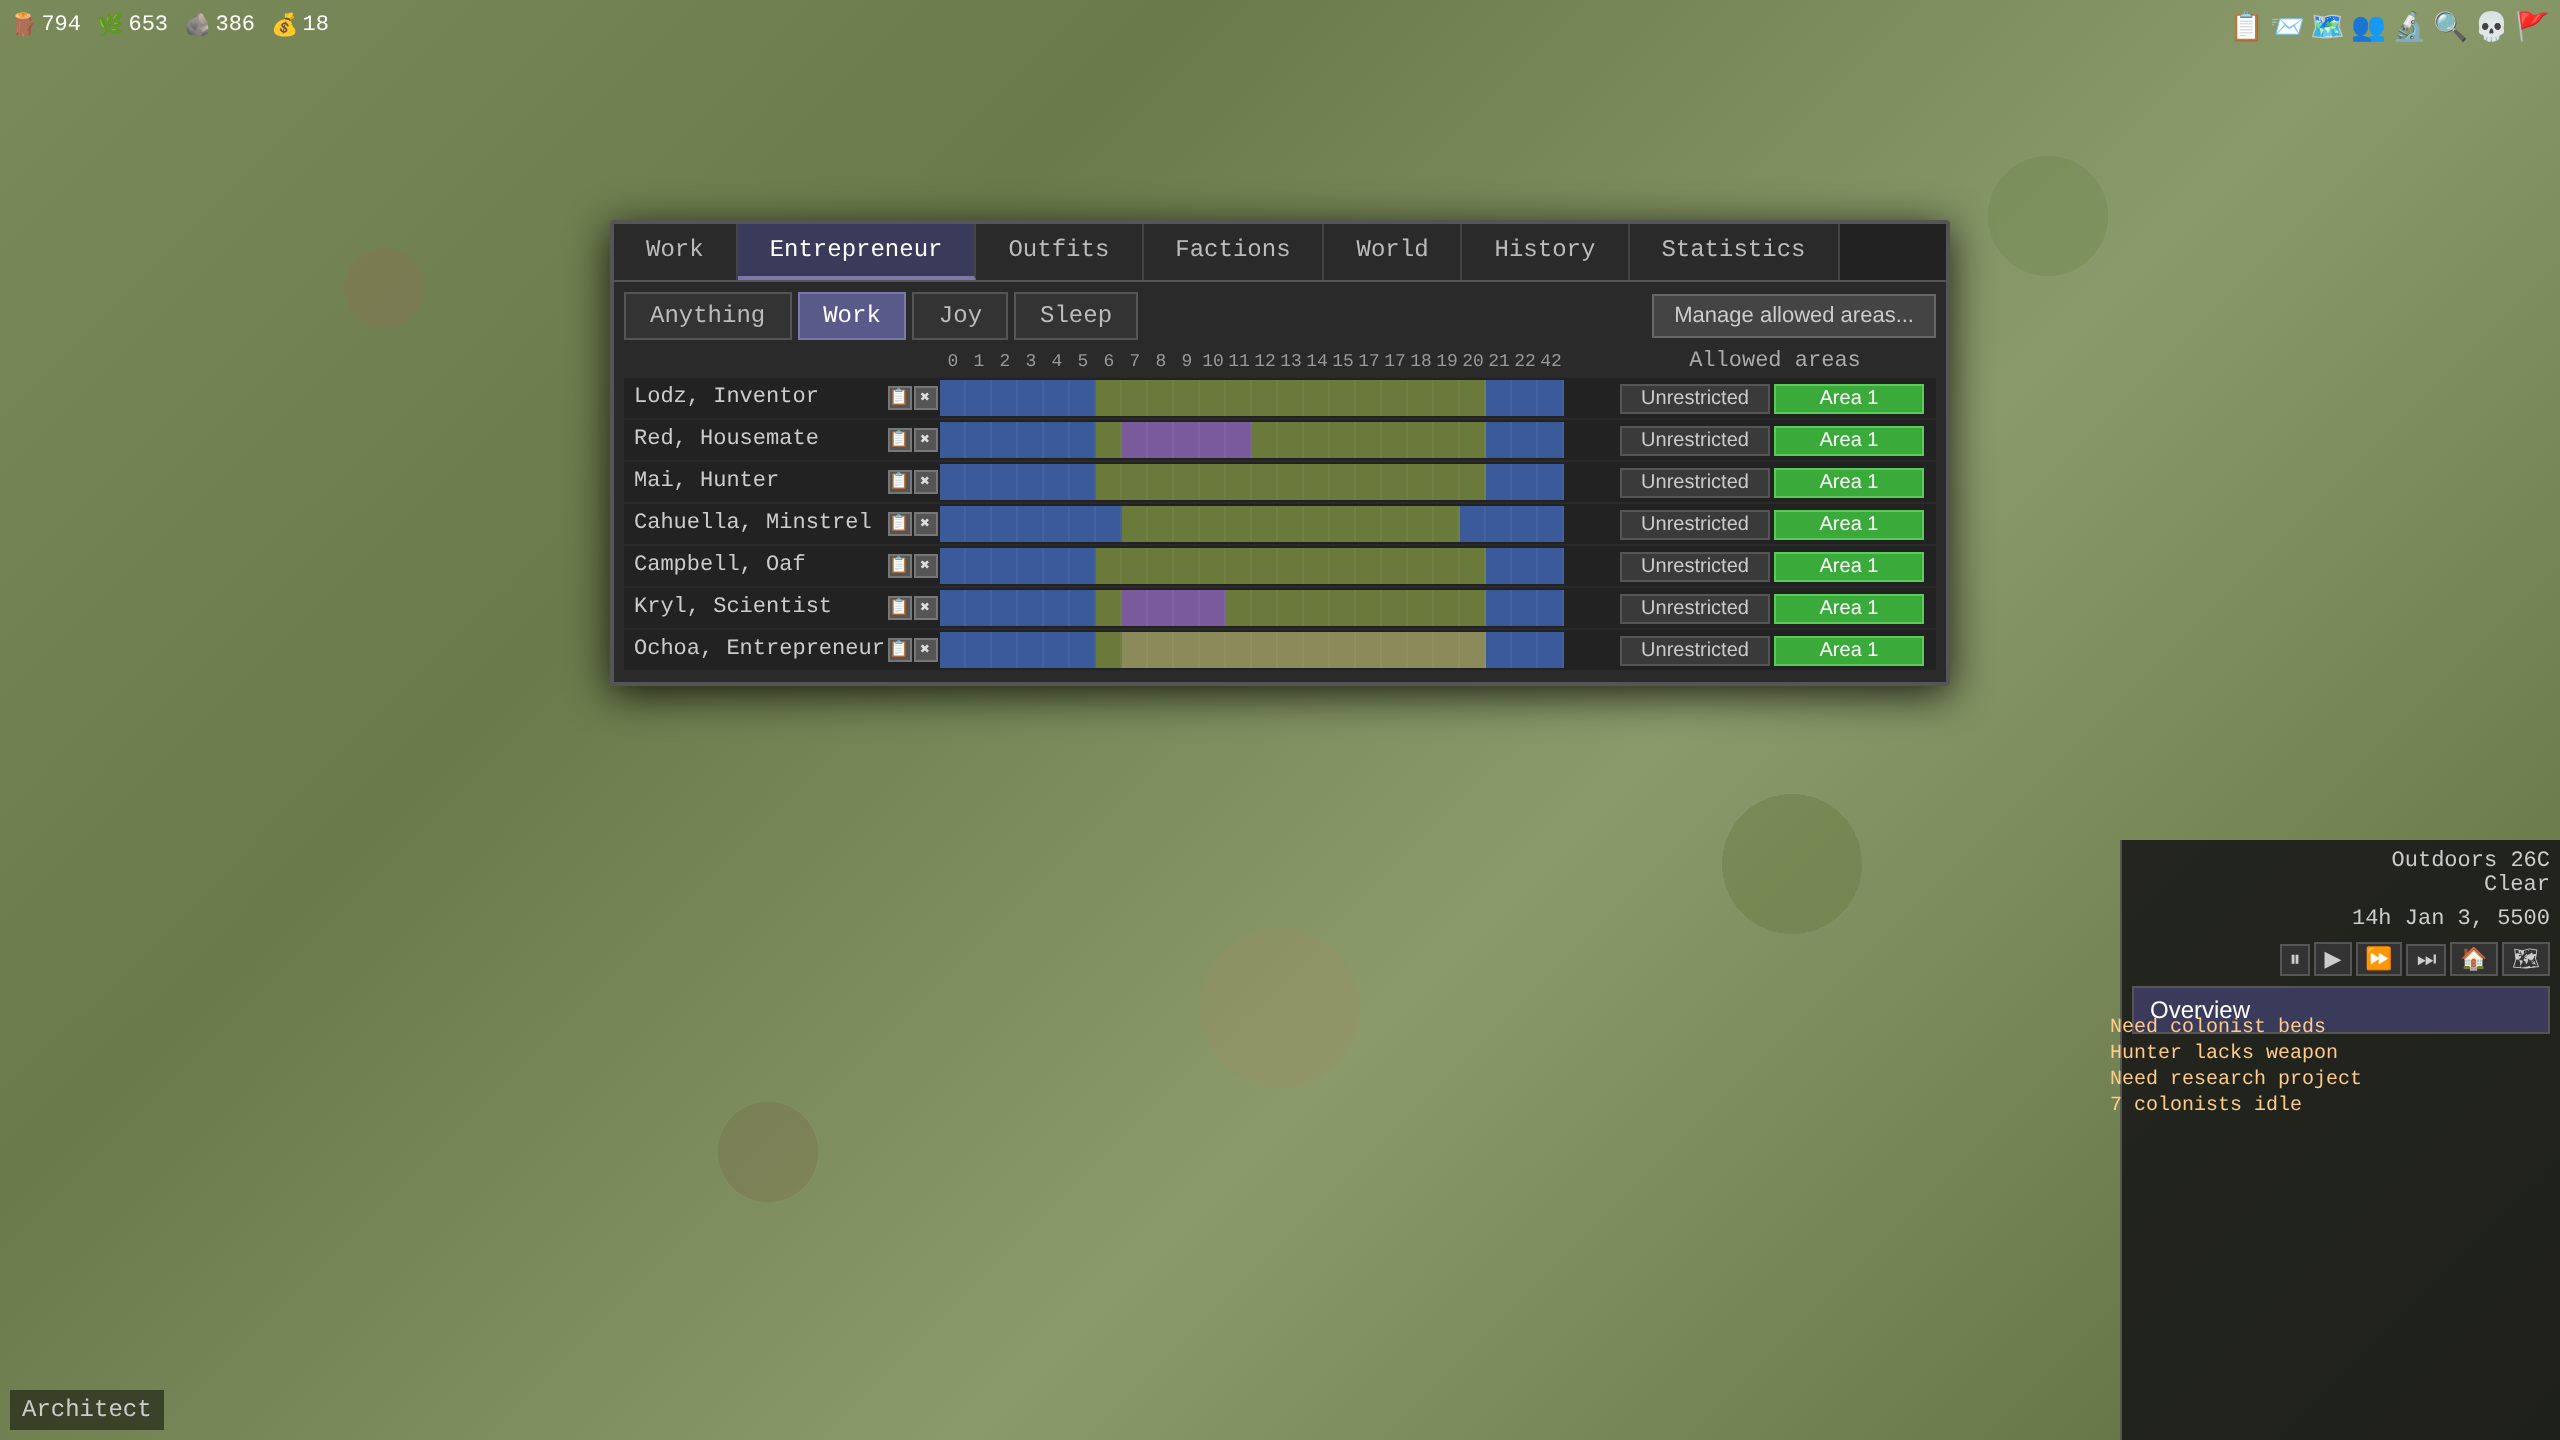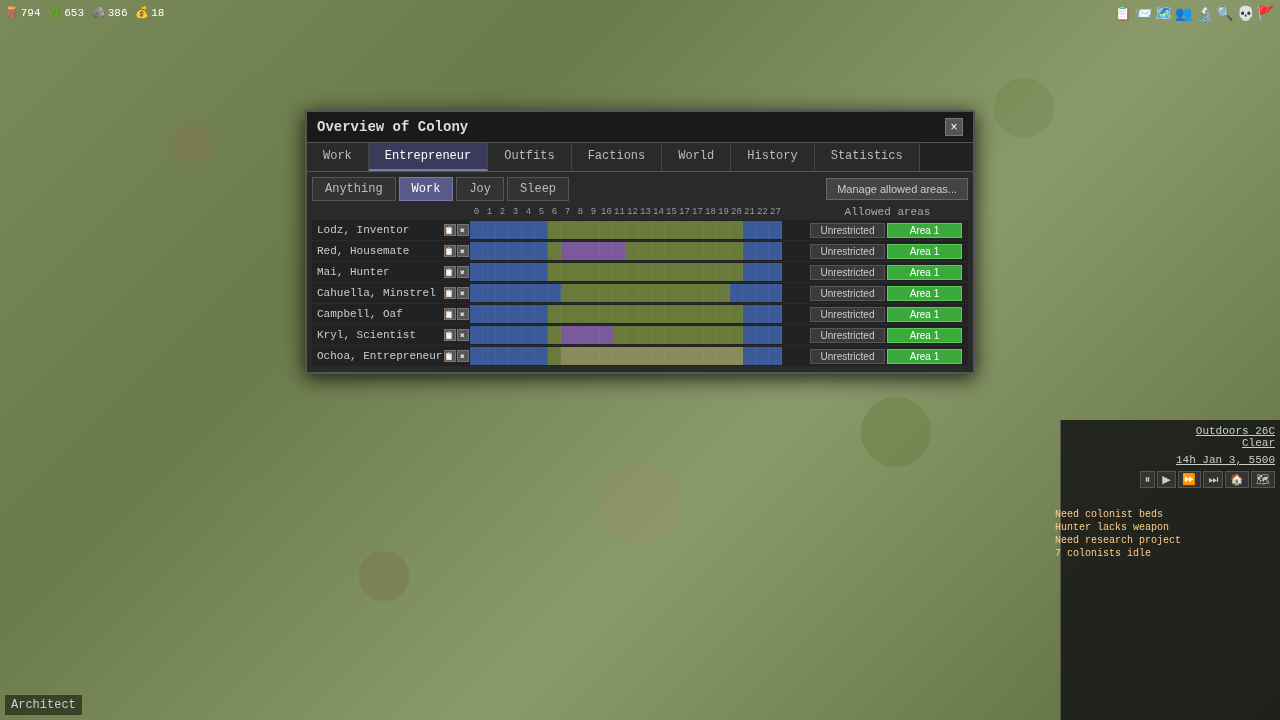--- a/index.html
+++ b/index.html
@@ -77,21 +77,20 @@
       height: 300px;
       background: rgba(20,20,20,0.85);
       border-left: 1px solid #555;
       padding: 5px;
     }
     .weather-info {
       font-size: 11px;
       color: #ccc;
       margin-bottom: 5px;
       text-align: right;
-      text-decoration: underline;
     }
     .speed-controls {
       display: flex;
       align-items: center;
       gap: 2px;
       margin-bottom: 5px;
       justify-content: flex-end;
     }
     .speed-btn {
       background: #333;
@@ -366,24 +365,20 @@
   <span>📨</span>
   <span>🗺️</span>
   <span>👥</span>
   <span>🔬</span>
   <span>🔍</span>
   <span>💀</span>
   <span>🚩</span>
 </div>
 
 <div class="dialog-overlay">
-  <div class="dialog-titlebar">
-    <span class="dialog-title">Overview of Colony</span>
-    <button class="close-btn">×</button>
-  </div>
 
   <div class="tab-bar">
     <div class="tab">Work</div>
     <div class="tab active">Entrepreneur</div>
     <div class="tab">Outfits</div>
     <div class="tab">Factions</div>
     <div class="tab">World</div>
     <div class="tab">History</div>
     <div class="tab">Statistics</div>
   </div>
@@ -418,21 +413,21 @@
         <span class="hour-label">13</span>
         <span class="hour-label">14</span>
         <span class="hour-label">15</span>
         <span class="hour-label">17</span>
         <span class="hour-label">17</span>
         <span class="hour-label">18</span>
         <span class="hour-label">19</span>
         <span class="hour-label">20</span>
         <span class="hour-label">21</span>
         <span class="hour-label">22</span>
-        <span class="hour-label">27</span>
+        <span class="hour-label">42</span>
       </div>
       <div class="allowed-area-header">Allowed areas</div>
     </div>
 
     <div id="colonist-rows">
         <div class="colonist-row">
           <div class="colonist-name">Lodz, Inventor</div>
           <div class="colonist-icons">
     <div class="c-icon">📋</div>
     <div class="c-icon">✖</div>
@@ -703,20 +698,21 @@
   <div class="weather-info">14h  Jan 3, 5500</div>
   <div class="speed-controls">
     <button class="speed-btn">⏸</button>
     <button class="speed-btn">▶</button>
     <button class="speed-btn">⏩</button>
     <button class="speed-btn">⏭</button>
     <button class="speed-btn">🏠</button>
     <button class="speed-btn">🗺</button>
   </div>
   <div class="bottom-right-buttons">
+    <button class="bottom-right-btn active">Overview</button>
   </div>
 </div>
 
 <div class="alerts">
   <div class="alert-item">Need colonist beds</div>
   <div class="alert-item">Hunter lacks weapon</div>
   <div class="alert-item">Need research project</div>
   <div class="alert-item">7 colonists idle</div>
 </div>
 

